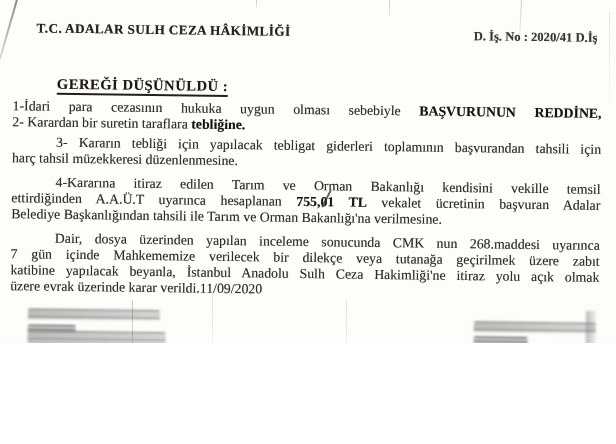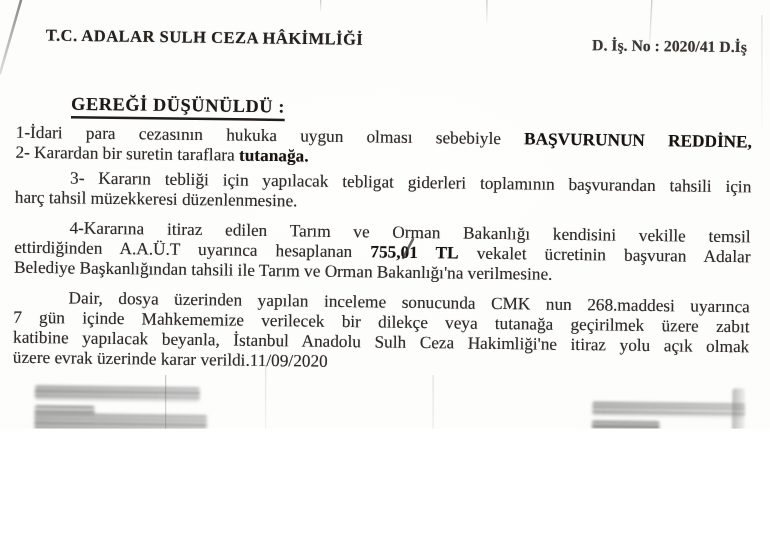--- a/index.html
+++ b/index.html
@@ -87,21 +87,21 @@
       <div class="caseno txt">D. İş. No : 2020/41 D.İş</div>
     </div>
 
     <div class="bodytext">
       <div>
         <span class="sect txt">GEREĞİ DÜŞÜNÜLDÜ :</span>
       </div>
 
       <div class="line jline mt4 txt"><span class="ind">1-İdari para cezasının hukuka uygun olması sebebiyle </span><b>BAŞVURUNUN REDDİNE,</b></div>
 
-      <div class="line txt"><span class="ind">2- Karardan bir suretin taraflara </span><b>tutanağa.</b></div>
+      <div class="line txt"><span class="ind">2- Karardan bir suretin taraflara </span><b>tebliğine.</b></div>
 
       <div class="mt4">
         <div class="line jline ind txt">3- Kararın tebliği için yapılacak tebligat giderleri toplamının başvurandan tahsili için</div>
         <div class="line txt">harç tahsil müzekkeresi düzenlenmesine.</div>
       </div>
 
       <div class="mt8">
         <div class="line jline ind txt">4-Kararına itiraz edilen Tarım ve Orman Bakanlığı kendisini vekille temsil</div>
         <div class="line jline txt"><span>ettirdiğinden A.A.Ü.T uyarınca hesaplanan </span><b>755,</b><b class="amount-mark">01</b><b> TL</b><span> vekalet ücretinin başvuran Adalar</span></div>
         <div class="line txt">Belediye Başkanlığından tahsili ile Tarım ve Orman Bakanlığı'na verilmesine.</div>

